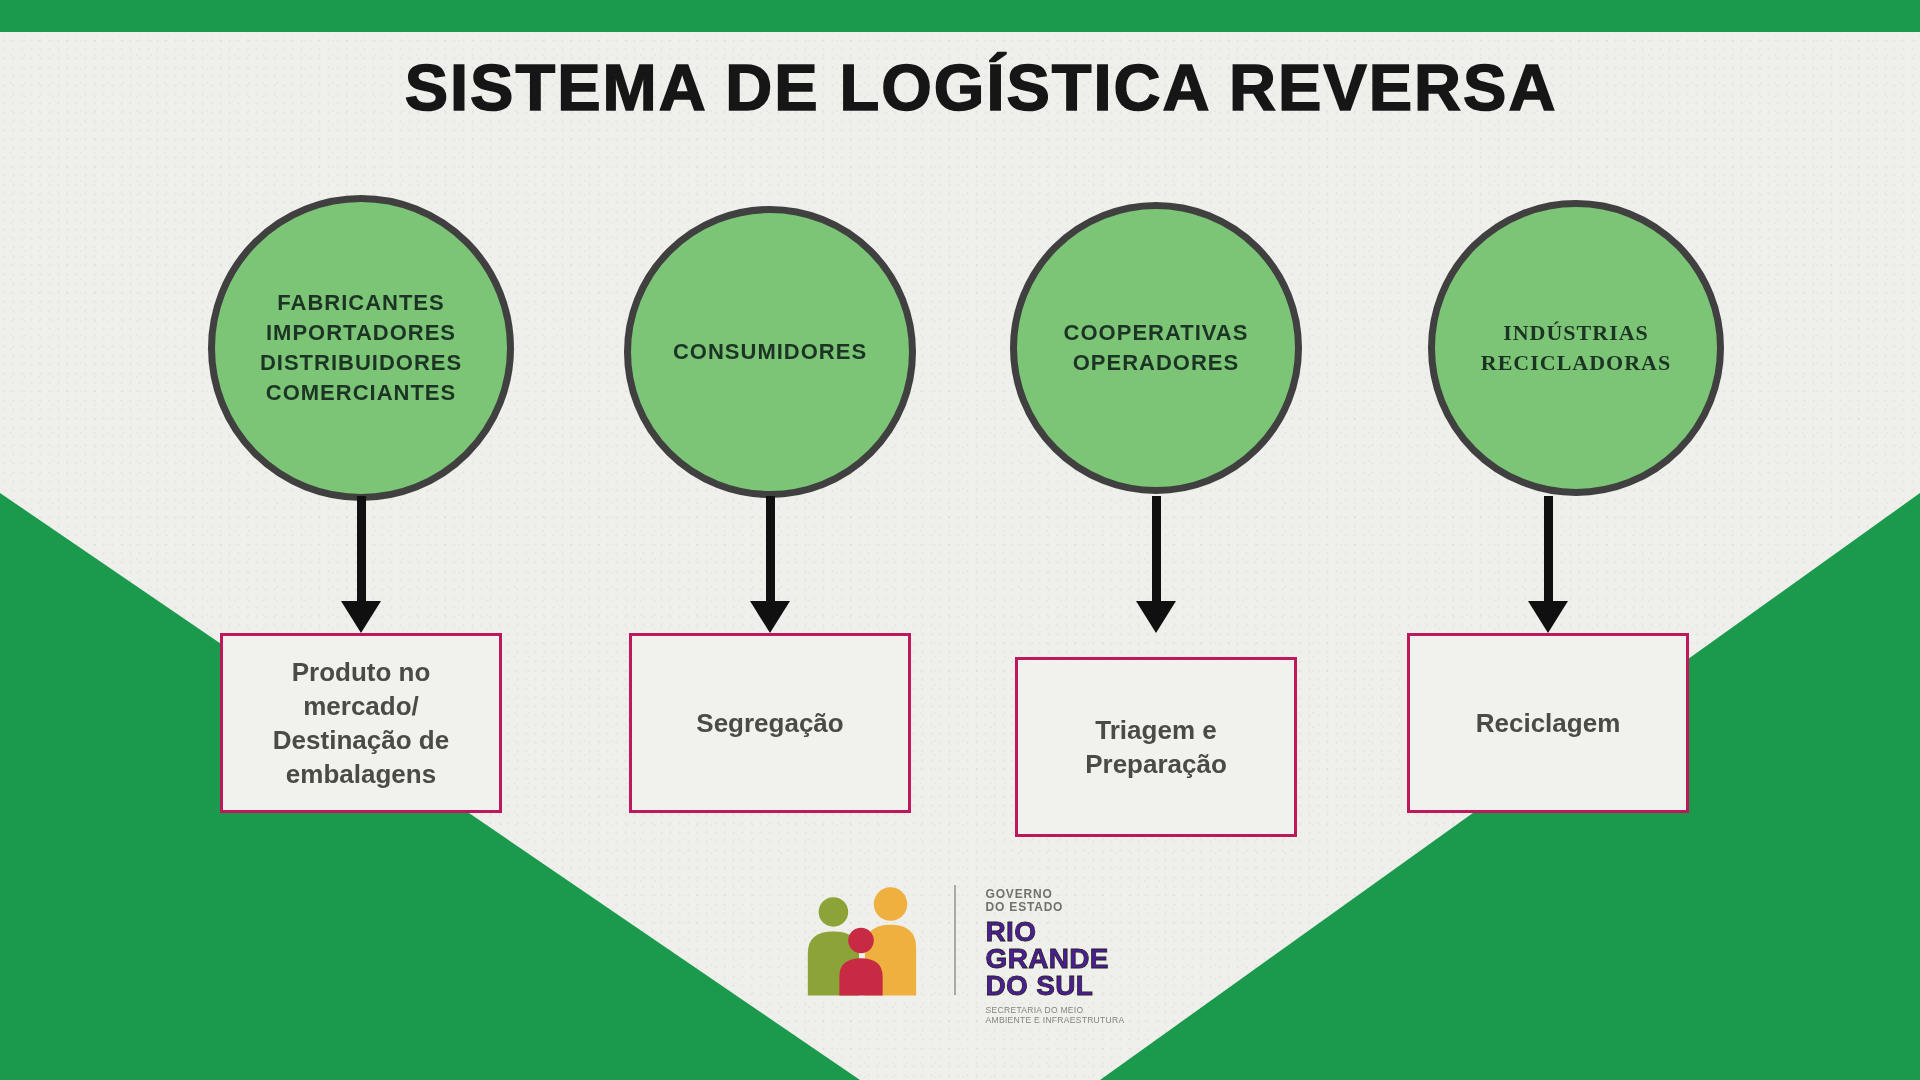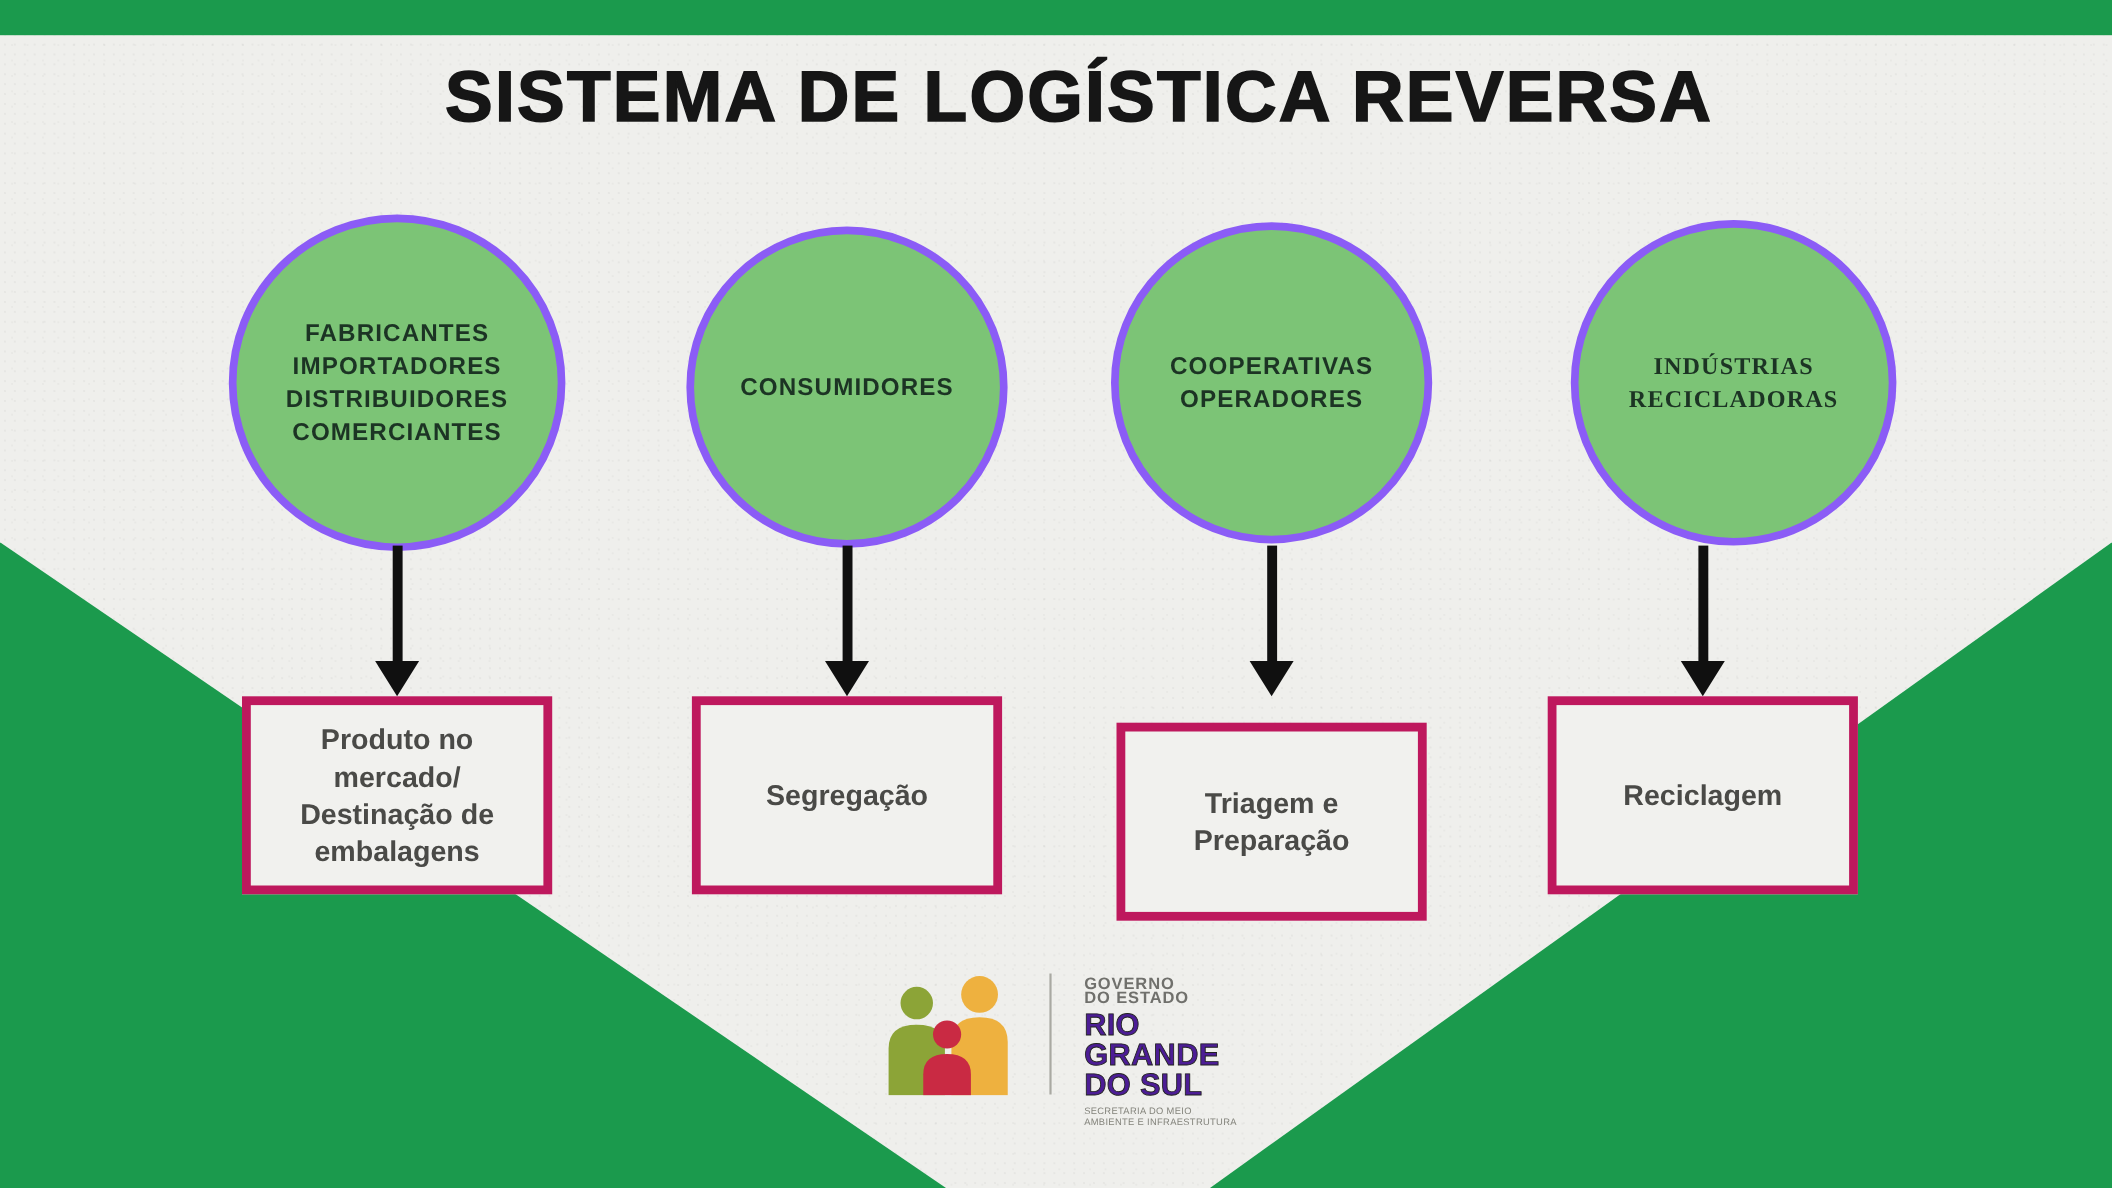--- a/index.html
+++ b/index.html
@@ -19,56 +19,56 @@
   .tri-left  { left:0; top:493px; width:860px; height:587px; clip-path:polygon(0 0, 100% 100%, 0 100%); }
   .tri-right { left:1100px; top:493px; width:820px; height:587px; clip-path:polygon(100% 0, 100% 100%, 0 100%); }
 
   .title {
     position:absolute; top:50px; left:0; width:1920px;
     text-align:center; font-size:65px; font-weight:700;
     letter-spacing:2px; color:#161616;padding-left:42px; -webkit-text-stroke:1.5px #161616;
   }
 
   .circle {
-    position:absolute; border:7px solid #8b5cf6; border-radius:50%;
+    position:absolute; border:7px solid #404040; border-radius:50%;
     background:#7cc476; display:flex; align-items:center; justify-content:center;
     text-align:center; color:#1c3424; font-weight:700; font-size:22px;
     line-height:30px; letter-spacing:1px; white-space:pre-line;
   }
   .c0 { left:208px;  top:195px; width:306px; height:306px; }
   .c1 { left:624px;  top:206px; width:292px; height:292px; }
   .c2 { left:1010px; top:202px; width:292px; height:292px; }
   .c3 { left:1428px; top:200px; width:296px; height:296px;font-family:Liberation Serif, serif; }
 
   .shaft { position:absolute; width:9px; top:496px; height:107px; background:#101010; }
   .sh0 { left:357px; } .sh1 { left:766px; } .sh2 { left:1152px; } .sh3 { left:1544px; }
   .head {
     position:absolute; top:601px; width:0; height:0;
     border-left:20px solid transparent; border-right:20px solid transparent;
     border-top:32px solid #101010;
   }
   .hd0 { left:341px; } .hd1 { left:750px; } .hd2 { left:1136px; } .hd3 { left:1528px; }
 
   .box {
     position:absolute; top:633px; width:282px; height:180px;
-    background:#f1f1ee; border:8px solid #be185d;
+    background:#f1f1ee; border:3px solid #be185d;
     display:flex; align-items:center; justify-content:center; text-align:center;
     color:#4a4a47; font-weight:700; font-size:26px; line-height:34px; white-space:pre-line;
   }
   .b0 { left:220px; } .b1 { left:629px; } .b2 { left:1015px;margin-top:24px; } .b3 { left:1407px; }
 
   .footer {
     position:absolute; top:882px; left:0; width:1920px;
     display:flex; justify-content:center; align-items:flex-start; gap:30px;
   }
   .fepam-block { display:flex; flex-direction:column; align-items:center; width:170px; }
   .fepam-label { margin-top:2px; font-size:36px; color:#575755; letter-spacing:2px; font-weight:400; }
   .divider { width:2px; height:110px; background:#a9a9a2; margin-top:3px; }
   .gov-block { display:flex; flex-direction:column; align-items:flex-start; padding-top:6px; }
-  .gov-small { font-size:15px; font-weight:700; color:#70706c; letter-spacing:0.8px; line-height:13px; white-space:pre-line; }
+  .gov-small { font-size:12px; font-weight:700; color:#70706c; letter-spacing:0.8px; line-height:13px; white-space:pre-line; }
   .gov-name  { margin-top:4px; font-size:28px; font-weight:700; color:#4c1d95; -webkit-text-stroke:0.8px #222220; line-height:27px; letter-spacing:0.3px; white-space:pre-line; }
   .gov-secr  { margin-top:6px; font-size:8.5px; color:#84847c; line-height:10px; letter-spacing:0.3px; white-space:pre-line; }
 </style>
 </head>
 <body>
 
 <div class="top-band"></div>
 <div class="tri tri-left"></div>
 <div class="tri tri-right"></div>
 

